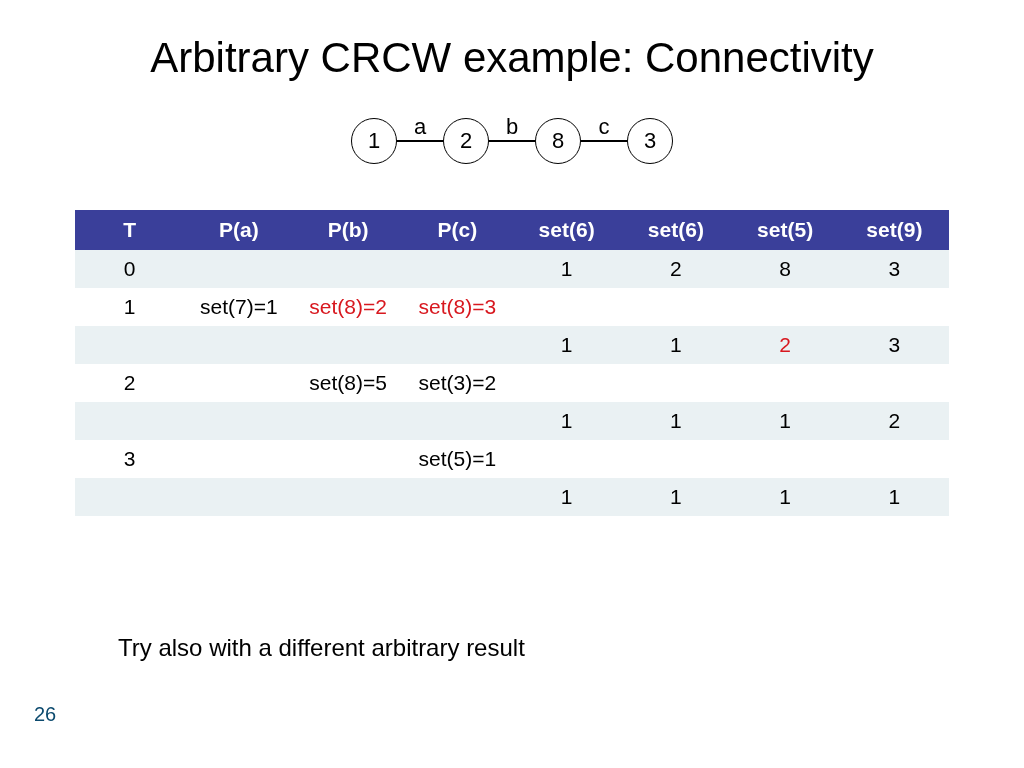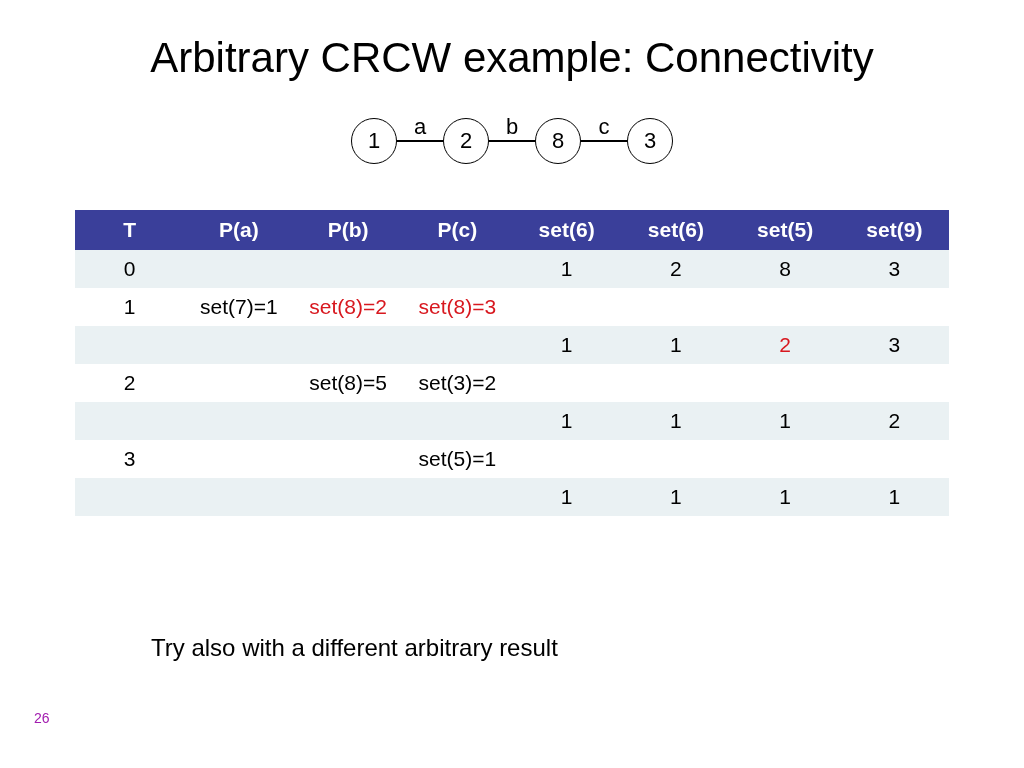--- a/index.html
+++ b/index.html
@@ -91,28 +91,27 @@
     white-space: nowrap;
   }
   tr.band td { background: #eaf1f3; }
   tr.plain td { background: #fff; }
   .red { color: #d8181f; }
   .footnote {
     position: absolute;
     left: 118px;
     top: 634px;
     font-size: 24px;
-    margin-left: 33px;
   }
   .page-num {
     position: absolute;
     left: 34px;
     bottom: 42px;
-    font-size: 14px;
-    color: #a21caf;
+    font-size: 20px;
+    color: #0c4a6e;
   }
 </style>
 </head>
 <body>
 
 <div class="slide">
 
   <div class="title">Arbitrary CRCW example: Connectivity</div>
 
   <div class="graph">

